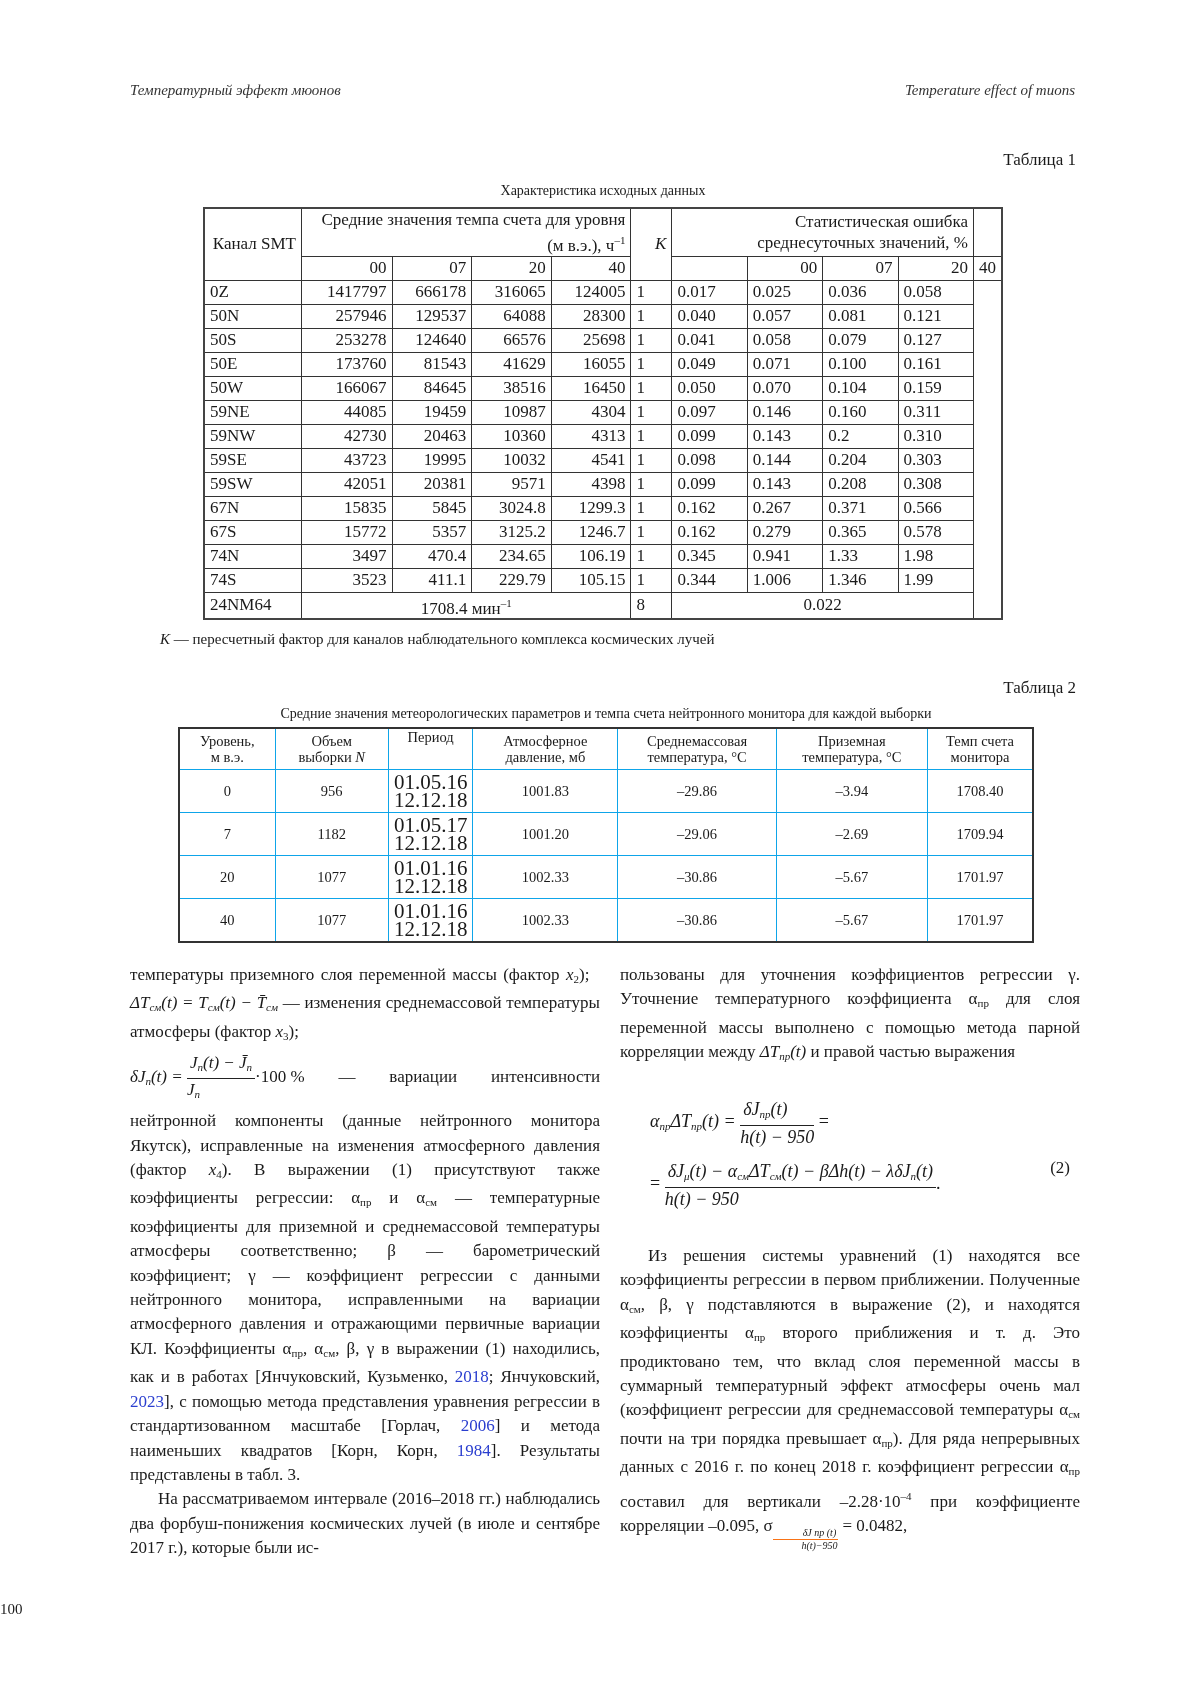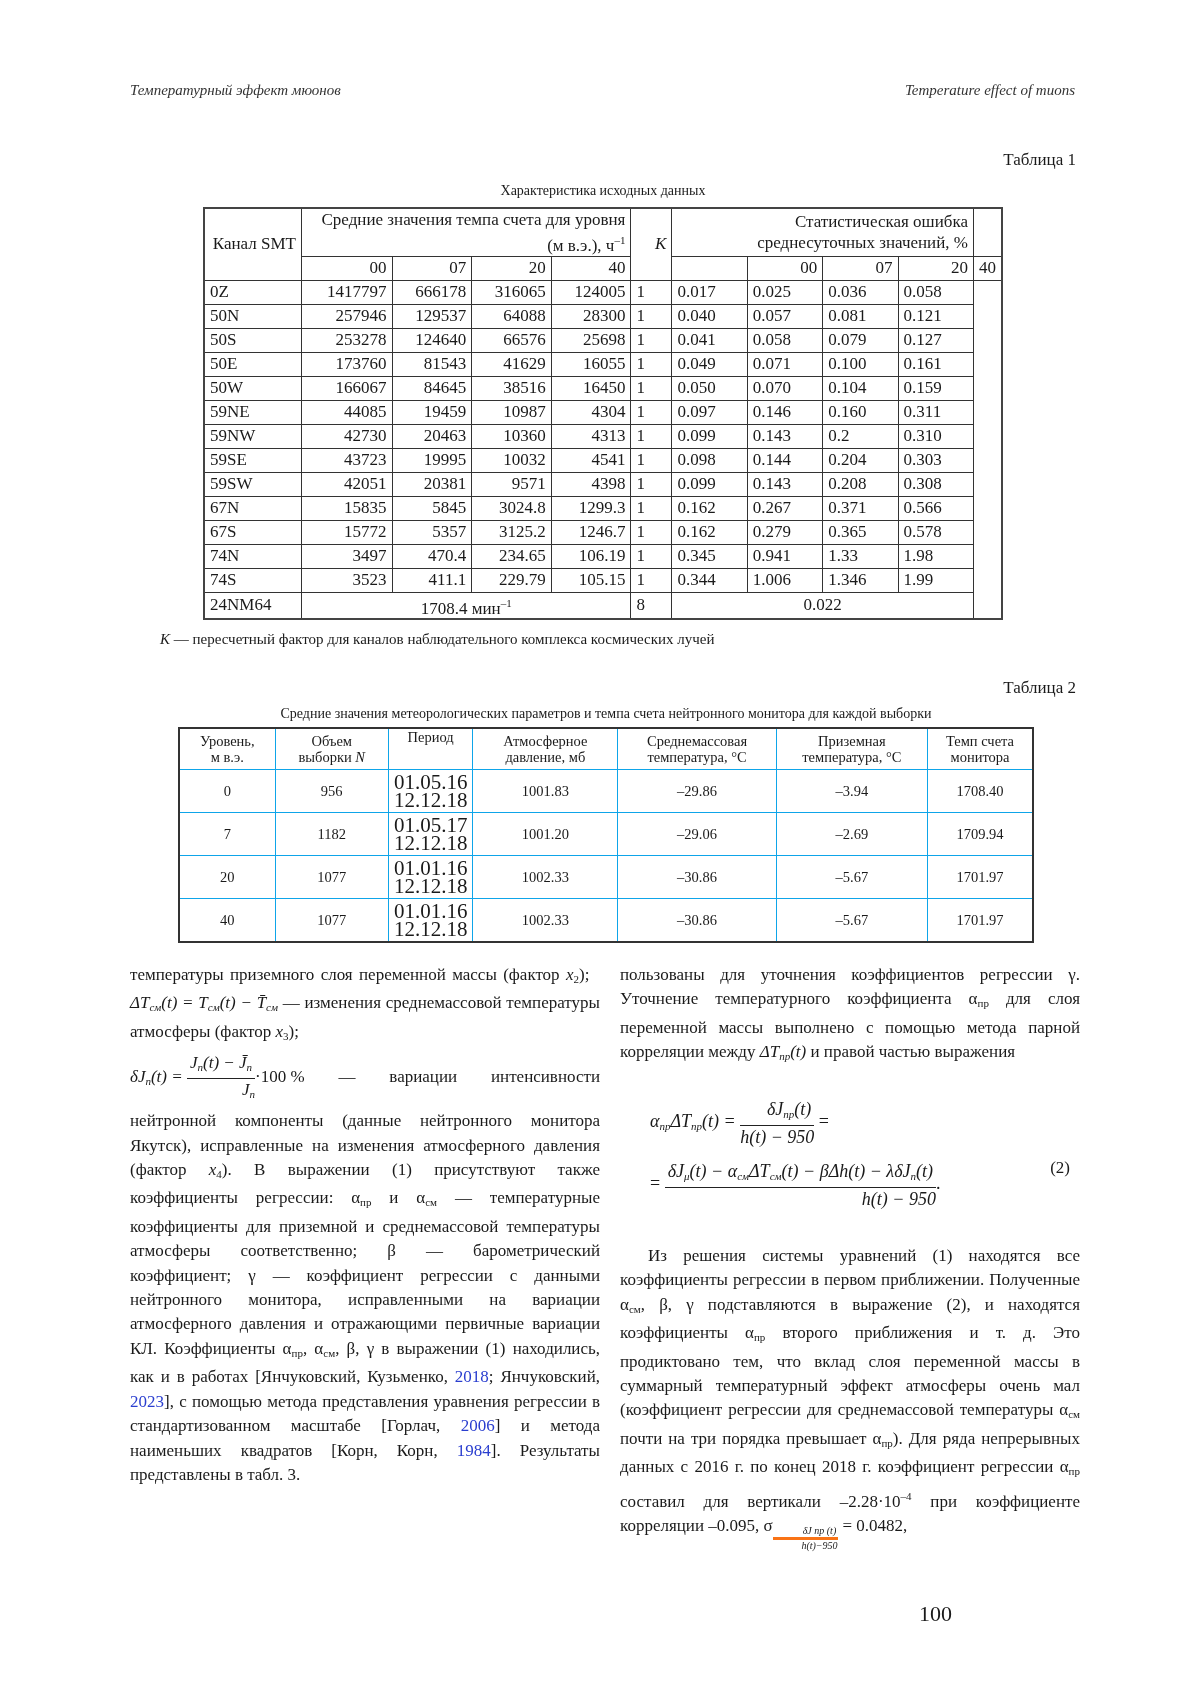--- a/index.html
+++ b/index.html
@@ -36,33 +36,33 @@
   .col-left { left: 130px; }
   .col-right { left: 620px; width: 460px; }
   .col p { margin: 0; }
   .indent { text-indent: 28px; }
   .link { color: #2a3ecf; }
   .it { font-style: italic; }
   sub.s { font-size: 11px; vertical-align: -3px; }
   sup.s { font-size: 11px; }
 
   .formula-inline { display: inline-block; vertical-align: middle; text-align: center; line-height: 22px; }
-  .frac { display: inline-block; vertical-align: middle; text-align: right; }
+  .frac { display: inline-block; vertical-align: middle; text-align: left; }
   .frac .num-part { display: block; border-bottom: 1px solid #222; padding: 0 3px; line-height: 22px; }
   .frac .den-part { display: block; line-height: 22px; }
 
   .eq2 { position: absolute; left: 650px; top: 1098px; width: 430px; font-size: 18px; }
   .eq-line { position: absolute; white-space: nowrap; }
   .eq-number { position: absolute; right: 10px; top: 60px; font-size: 17px; }
 
   .sigma-frac { display: inline-block; vertical-align: -18px; text-align: center; font-size: 10px; line-height: 12px; }
-  .sigma-frac .num-part { border-bottom: 3px solid #f97316; display: block; padding: 0 2px; }
+  .sigma-frac .num-part { border-bottom: 1px solid #f97316; display: block; padding: 0 2px; }
   .sigma-frac .den-part { display: block; }
 
-  .page-number { top: 1601px; left: 0; width: 952px; text-align: right; font-size: 22px; }
+  .page-number { top: 1601px; left: 0; width: 952px; text-align: left; font-size: 15px; }
 </style>
 </head>
 <body>
 
 <div class="abs running-head rh-left">Температурный эффект мюонов</div>
 <div class="abs running-head rh-right">Temperature effect of muons</div>
 
 <div class="abs table-label" style="top:150px;">Таблица 1</div>
 <div class="abs table-caption" style="top:183px; left:203px; width:800px;">Характеристика исходных данных</div>
 
@@ -310,20 +310,21 @@
 </table>
 
 <div class="abs col col-left">
   <p><span>температуры приземного слоя переменной массы (фактор </span><span class="it">x</span><sub class="s">2</sub><span>);</span>&nbsp;&nbsp;
     <span class="it"><span>ΔT</span><sub class="s">см</sub><span>(t) = T</span><sub class="s">см</sub><span>(t) − T̄</span><sub class="s">см</sub></span><span> — изменения среднемассовой температуры атмосферы (фактор </span><span class="it">x</span><sub class="s">3</sub><span>);</span><br>
     <span class="formula-inline it" style="margin:4px 0;">
       <span>δJ</span><sub class="s">n</sub><span>(t) =</span>
       <span class="frac"><span class="num-part"><span>J</span><sub class="s">n</sub><span>(t) − J̄</span><sub class="s">n</sub></span><span class="den-part"><span>J</span><sub class="s">n</sub></span></span><span style="font-style:normal">·100 %</span>
     </span><span> — вариации интенсивности нейтронной компоненты (данные нейтронного монитора Якутск), исправленные на изменения атмосферного давления (фактор </span><span class="it">x</span><sub class="s">4</sub><span>). В выражении (1) присутствуют также коэффициенты регрессии: α</span><sub class="s">пр</sub><span> и α</span><sub class="s">см</sub><span> — температурные коэффициенты для приземной и среднемассовой температуры атмосферы соответственно; β — барометрический коэффициент; γ — коэффициент регрессии с данными нейтронного монитора, исправленными на вариации атмосферного давления и отражающими первичные вариации КЛ. Коэффициенты α</span><sub class="s">пр</sub><span>, α</span><sub class="s">см</sub><span>, β, γ в выражении (1) находились, как и в работах [Янчуковский, Кузьменко, </span><span class="link">2018</span><span>; Янчуковский, </span><span class="link">2023</span><span>], с помощью метода представления уравнения регрессии в стандартизованном масштабе [Горлач, </span><span class="link">2006</span><span>] и метода наименьших квадратов [Корн, Корн, </span><span class="link">1984</span><span>]. Результаты представлены в табл. 3.</span>
   </p>
+  <p class="indent">На рассматриваемом интервале (2016–2018 гг.) наблюдались два форбуш-понижения космических лучей (в июле и сентябре 2017 г.), которые были ис-</p>
 </div>
 
 <div class="abs col col-right">
   <p><span>пользованы для уточнения коэффициентов регрессии γ. Уточнение температурного коэффициента α</span><sub class="s">пр</sub><span> для слоя переменной массы выполнено с помощью метода парной корреляции между </span><span class="it"><span>ΔT</span><sub class="s">пр</sub><span>(t)</span></span><span> и правой частью выражения</span></p>
 </div>
 
 <div class="eq2">
   <div class="eq-line it" style="left:0; top:0;">
     <span>α</span><sub class="s">пр</sub><span>ΔT</span><sub class="s">пр</sub><span>(t) =</span>
     <span class="frac"><span class="num-part"><span>δJ</span><sub class="s">пр</sub><span>(t)</span></span><span class="den-part">h(t) − 950</span></span>

